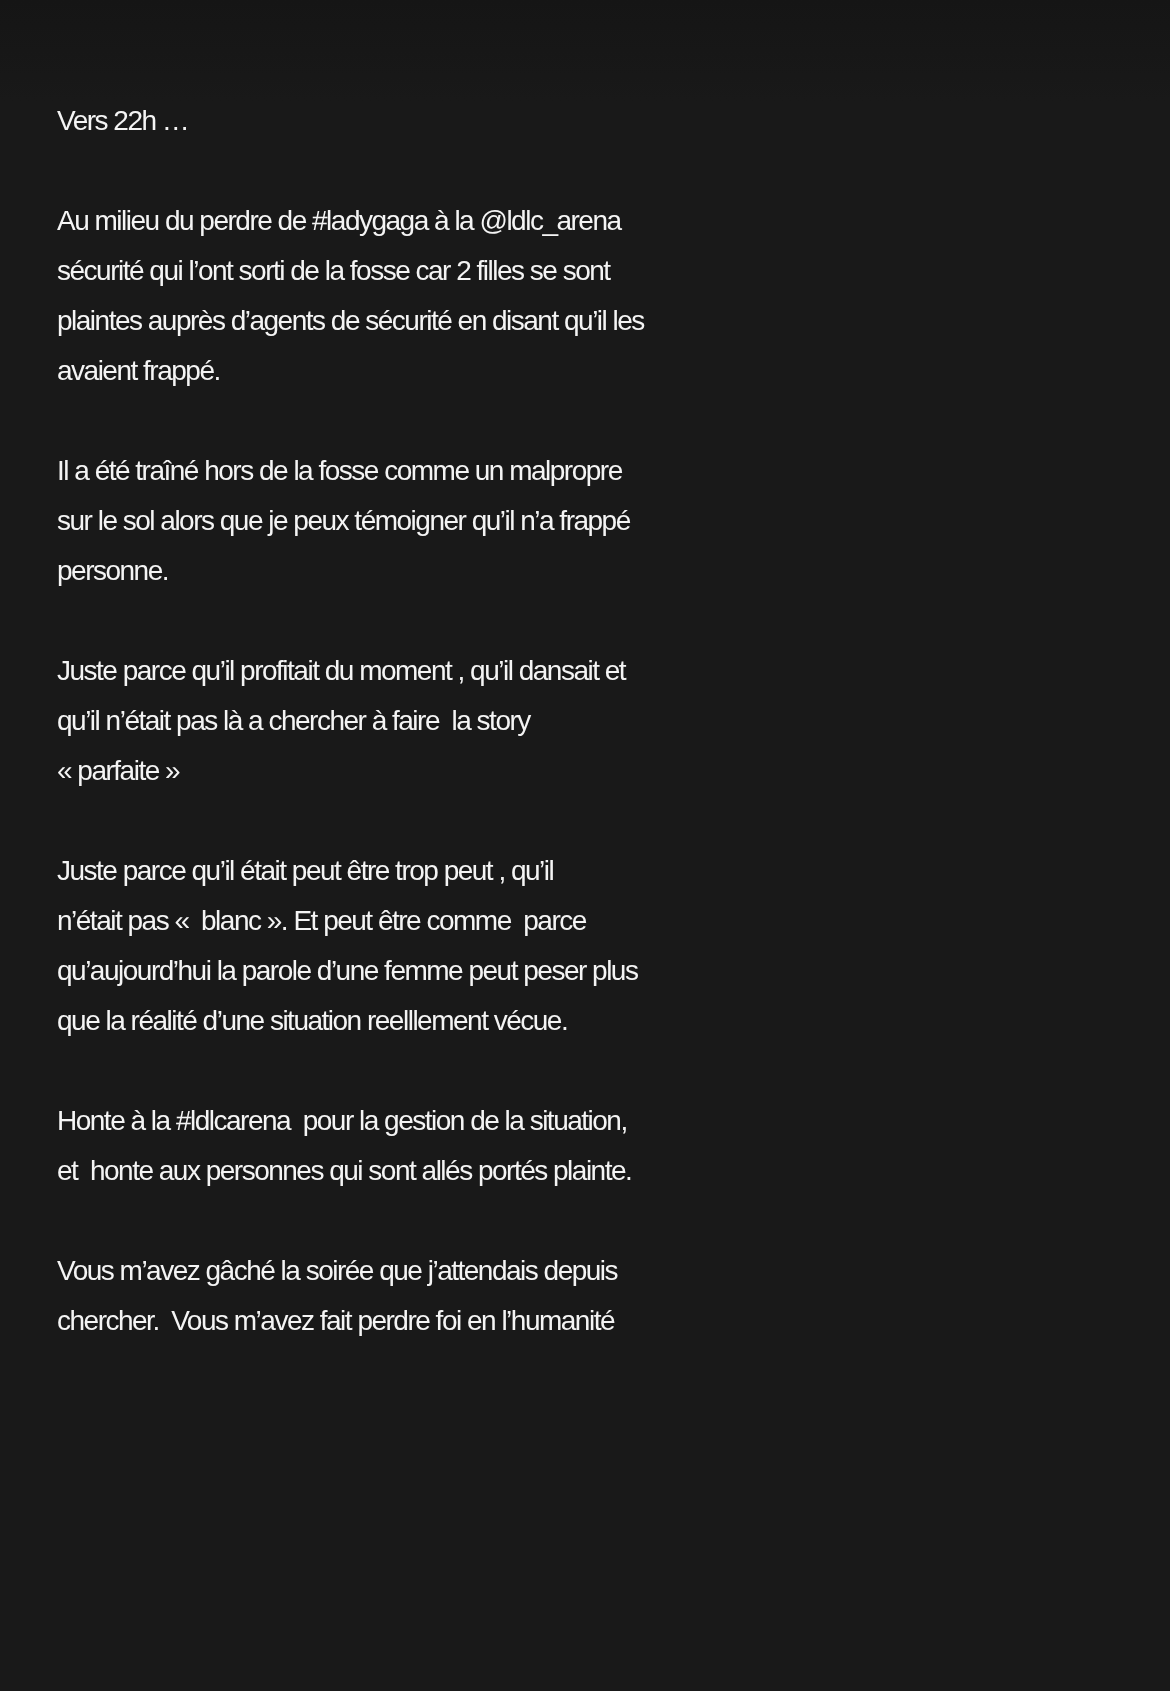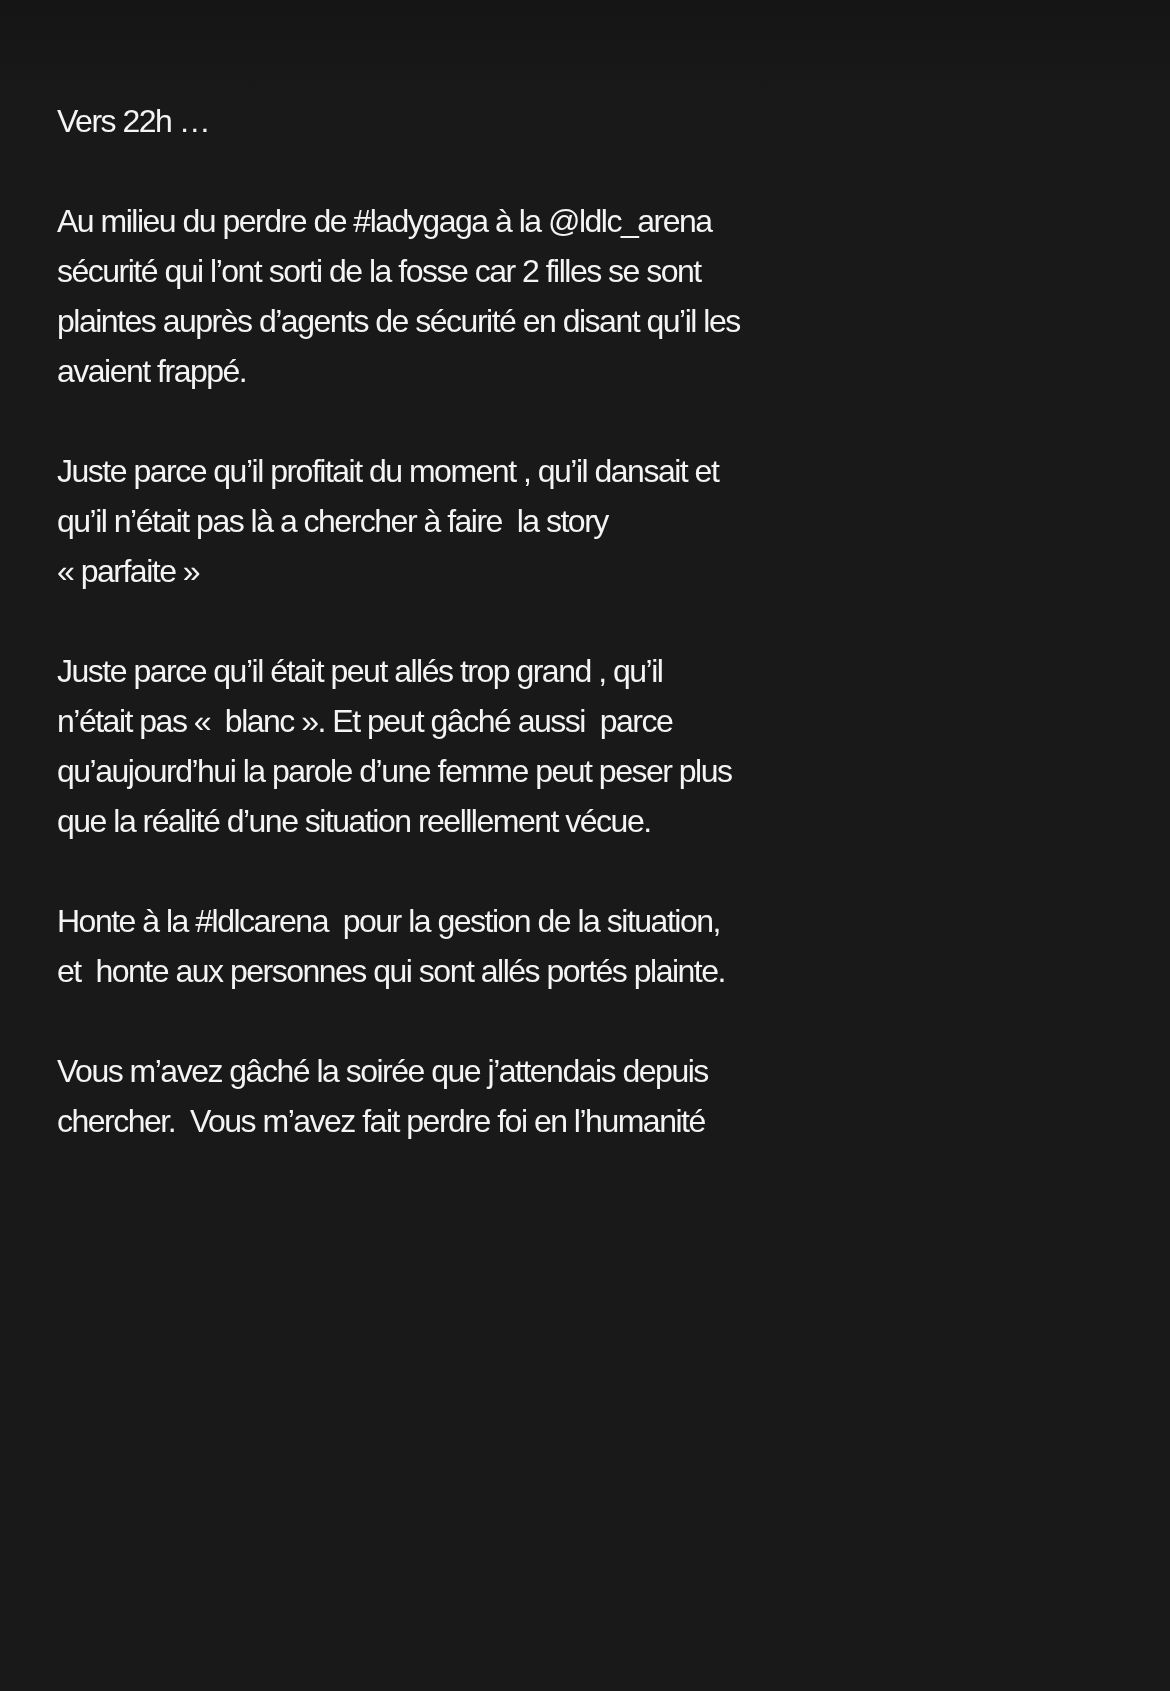--- a/index.html
+++ b/index.html
@@ -16,21 +16,21 @@
   .story-canvas {
     position: relative;
     width: 1170px;
     height: 1691px;
     background: linear-gradient(180deg, #151515 0%, #191919 6%, #191919 100%);
     box-sizing: border-box;
     padding: 96px 55px 0 57px;
   }
   .story-text {
     color: #f4f4f4;
-    font-size: 32px;
+    font-size: 28px;
     font-weight: 400;
     letter-spacing: -1.5px;
     line-height: 50px;
   }
   .paragraph {
     margin: 0 0 50px 0;
   }
   .paragraph:last-child {
     margin-bottom: 4px;
   }
@@ -53,27 +53,32 @@
       <div class="paragraph">
         <div class="line"><span>Vers 22h …</span></div>
       </div>
       <div class="paragraph">
         <div class="line"><span>Au milieu du perdre de </span><span class="tag">#ladygaga</span><span> à la </span><span class="tag">@ldlc_arena</span></div>
         <div class="line"><span>sécurité qui l’ont sorti de la fosse car 2 filles se sont</span></div>
         <div class="line"><span>plaintes auprès d’agents de sécurité en disant qu’il les</span></div>
         <div class="line"><span>avaient frappé.</span></div>
       </div>
       <div class="paragraph">
+        <div class="line"><span>Il a été traîné hors de la fosse comme un malpropre</span></div>
+        <div class="line"><span>sur le sol alors que je peux témoigner qu’il n’a frappé</span></div>
+        <div class="line"><span>personne.</span></div>
+      </div>
+      <div class="paragraph">
         <div class="line"><span>Juste parce qu’il profitait du moment , qu’il dansait et</span></div>
         <div class="line"><span>qu’il n’était pas là a chercher à faire  la story</span></div>
         <div class="line"><span>« parfaite »</span></div>
       </div>
       <div class="paragraph">
-        <div class="line"><span>Juste parce qu’il était peut allés trop grand , qu’il</span></div>
-        <div class="line"><span>n’était pas «  blanc ». Et peut gâché aussi  parce</span></div>
+        <div class="line"><span>Juste parce qu’il était peut être trop peut , qu’il</span></div>
+        <div class="line"><span>n’était pas «  blanc ». Et peut être comme  parce</span></div>
         <div class="line"><span>qu’aujourd’hui la parole d’une femme peut peser plus</span></div>
         <div class="line"><span>que la réalité d’une situation reelllement vécue.</span></div>
       </div>
       <div class="paragraph">
         <div class="line"><span>Honte à la </span><span class="tag">#ldlcarena</span><span>  pour la gestion de la situation,</span></div>
         <div class="line"><span>et  honte aux personnes qui sont allés portés plainte.</span></div>
       </div>
       <div class="paragraph">
         <div class="line"><span>Vous m’avez gâché la soirée que j’attendais depuis</span></div>
         <div class="line"><span>chercher.  Vous m’avez fait perdre foi en l’humanité</span></div>

